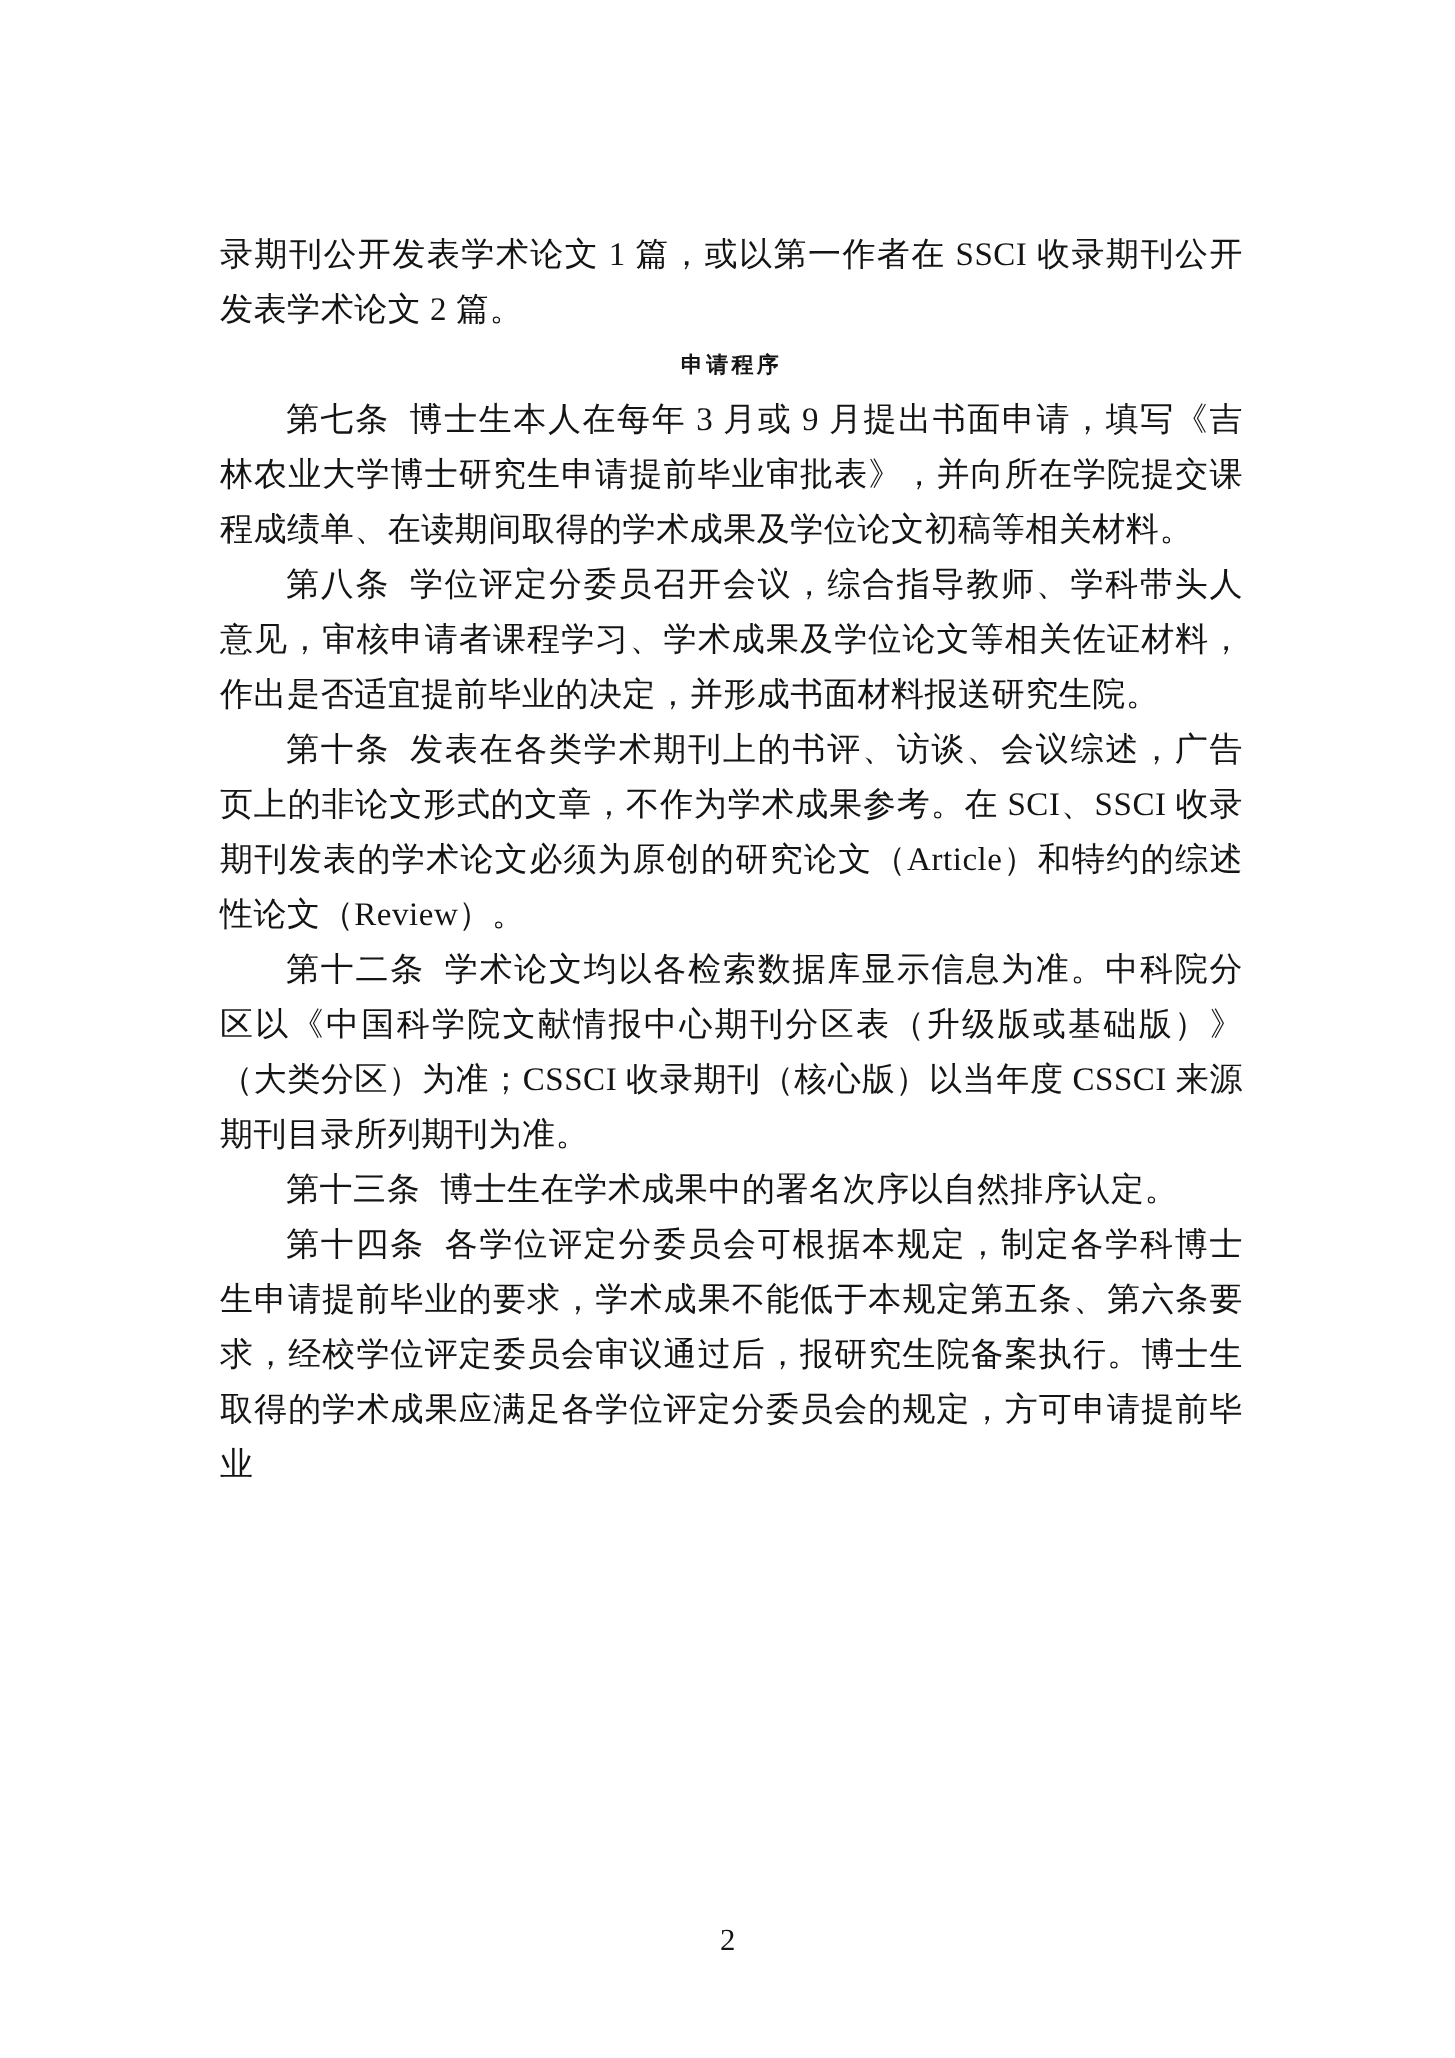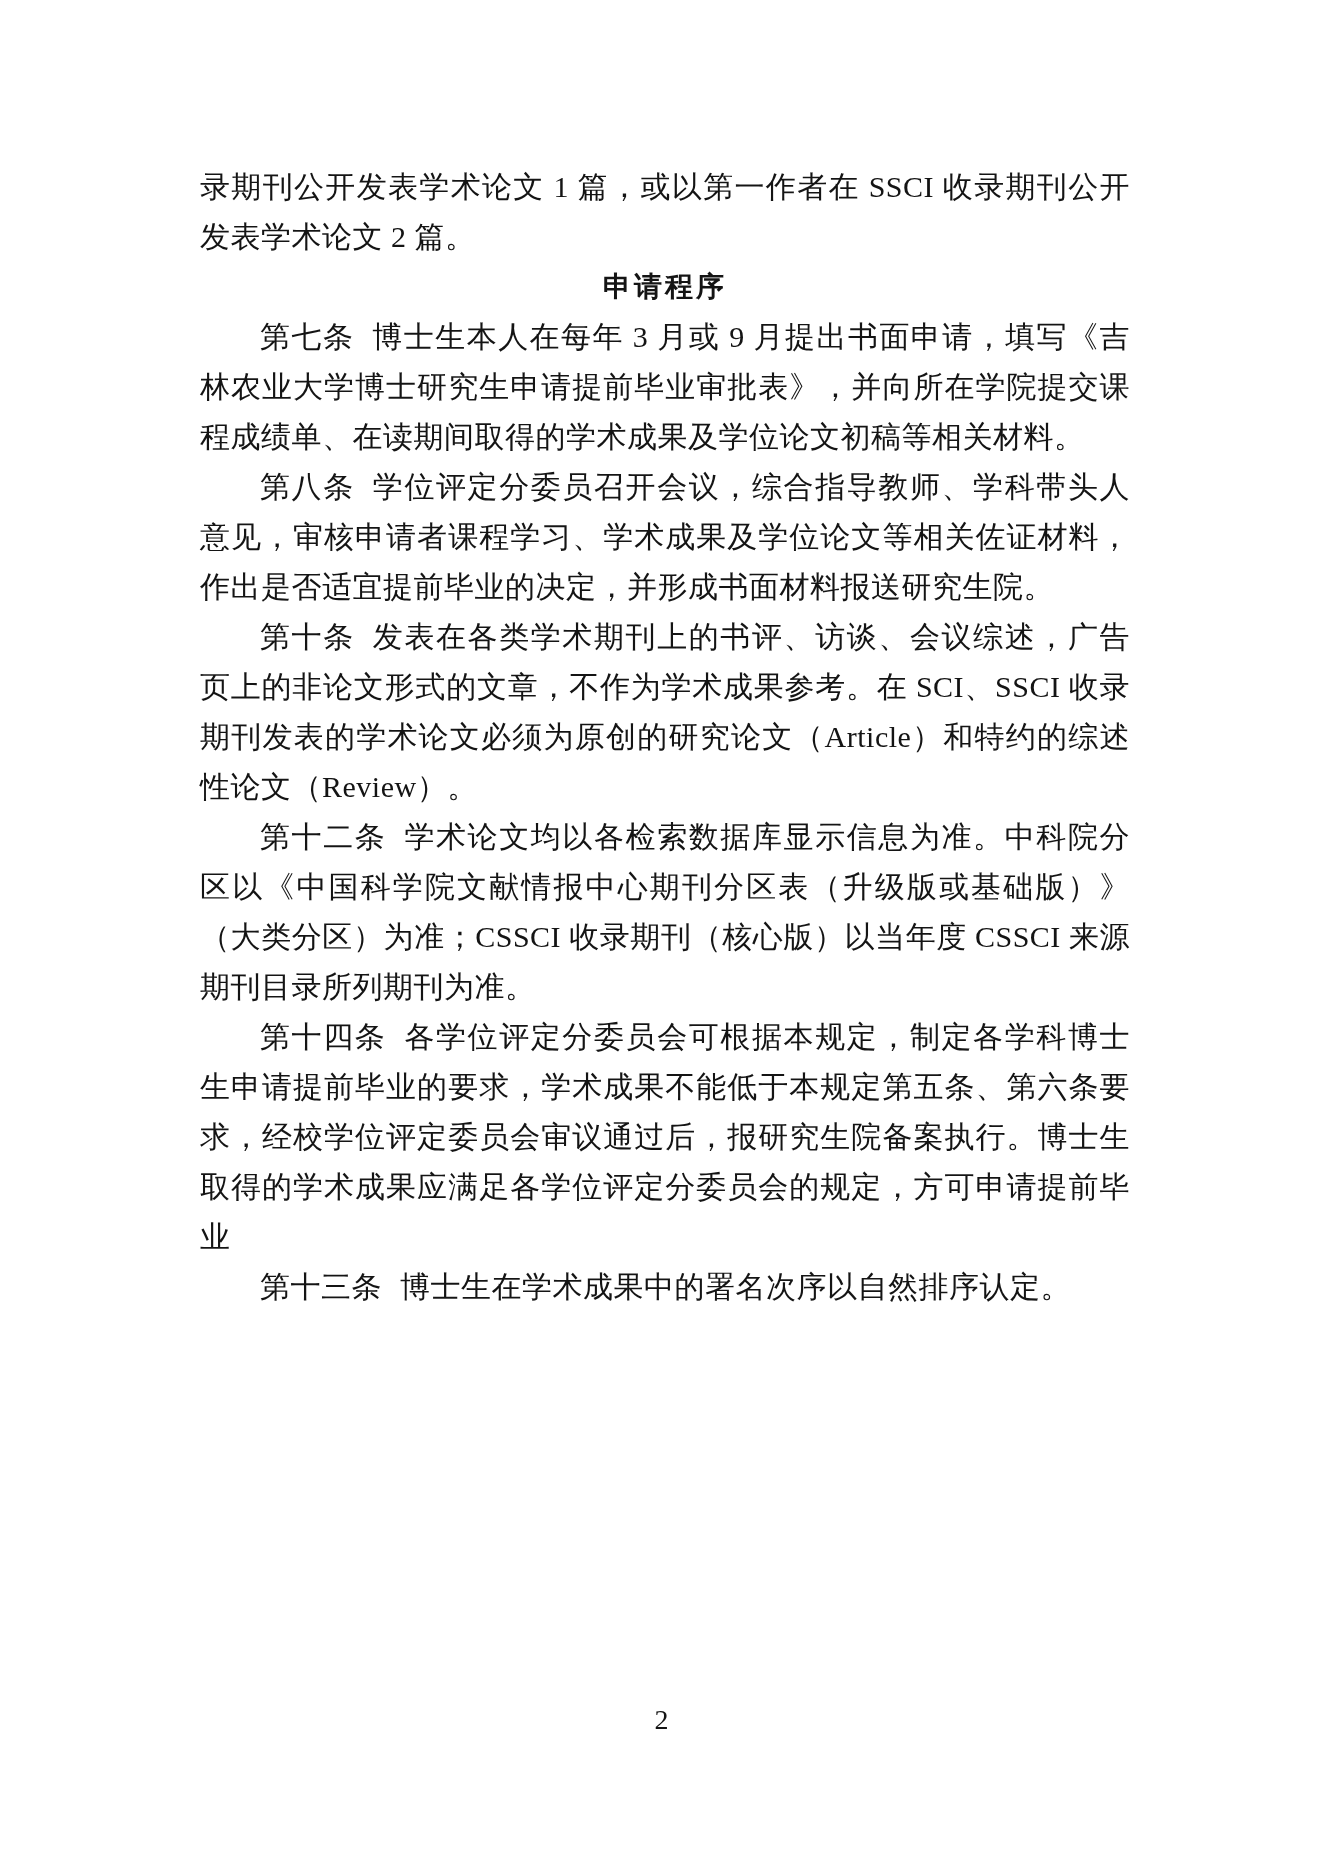--- a/index.html
+++ b/index.html
@@ -12,20 +12,21 @@
     height: 1871px;
     position: relative;
     font-family: "Liberation Serif", "DejaVu Serif", serif;
     color: #141414;
   }
   .page {
     position: absolute;
     inset: 0;
     background: #ffffff;
     overflow: hidden;
+    margin-top: 45px;
   }
   .content {
     position: absolute;
     left: 200px;
     top: 162px;
     width: 930px;
     font-size: 30px;
     line-height: 50px;
     text-align: justify;
     letter-spacing: 0.5px;
@@ -36,21 +37,21 @@
   }
   .para.continued {
     text-indent: 0;
   }
   .term {
     font-weight: normal;
     margin-right: 0.6em;
   }
   .section-heading {
     margin: 0;
-    font-size: 28px;
+    font-size: 20px;
     line-height: 50px;
     font-weight: bold;
     text-align: center;
     text-indent: 0;
     letter-spacing: 3px;
   }
   .page-number {
     position: absolute;
     top: 1702px;
     left: 0;
@@ -76,20 +77,20 @@
 
     <p class="para"><span class="term">第八条</span><span>学位评定分委员召开会议，综合指导教师、学科带头人意见，审核申请者课程学习、学术成果及学位论文等相关佐证材料，作出是否适宜提前毕业的决定，并形成书面材料报送研究生院。</span></p>
 
 
 
     <p class="para"><span class="term">第十条</span><span>发表在各类学术期刊上的书评、访谈、会议综述，广告页上的非论文形式的文章，不作为学术成果参考。在 SCI、SSCI 收录期刊发表的学术论文必须为原创的研究论文（Article）和特约的综述性论文（Review）。</span></p>
 
 
     <p class="para"><span class="term">第十二条</span><span>学术论文均以各检索数据库显示信息为准。中科院分区以《中国科学院文献情报中心期刊分区表（升级版或基础版）》（大类分区）为准；CSSCI 收录期刊（核心版）以当年度 CSSCI 来源期刊目录所列期刊为准。</span></p>
 
+    <p class="para"><span class="term">第十三条</span><span>博士生在学术成果中的署名次序以自然排序认定。</span></p>
+
     <p class="para"><span class="term">第十四条</span><span>各学位评定分委员会可根据本规定，制定各学科博士生申请提前毕业的要求，学术成果不能低于本规定第五条、第六条要求，经校学位评定委员会审议通过后，报研究生院备案执行。博士生取得的学术成果应满足各学位评定分委员会的规定，方可申请提前毕业</span></p>
-
-    <p class="para"><span class="term">第十三条</span><span>博士生在学术成果中的署名次序以自然排序认定。</span></p>
 
   </div>
 
   <div class="page-number">2</div>
 </div>
 
 </body></html>

